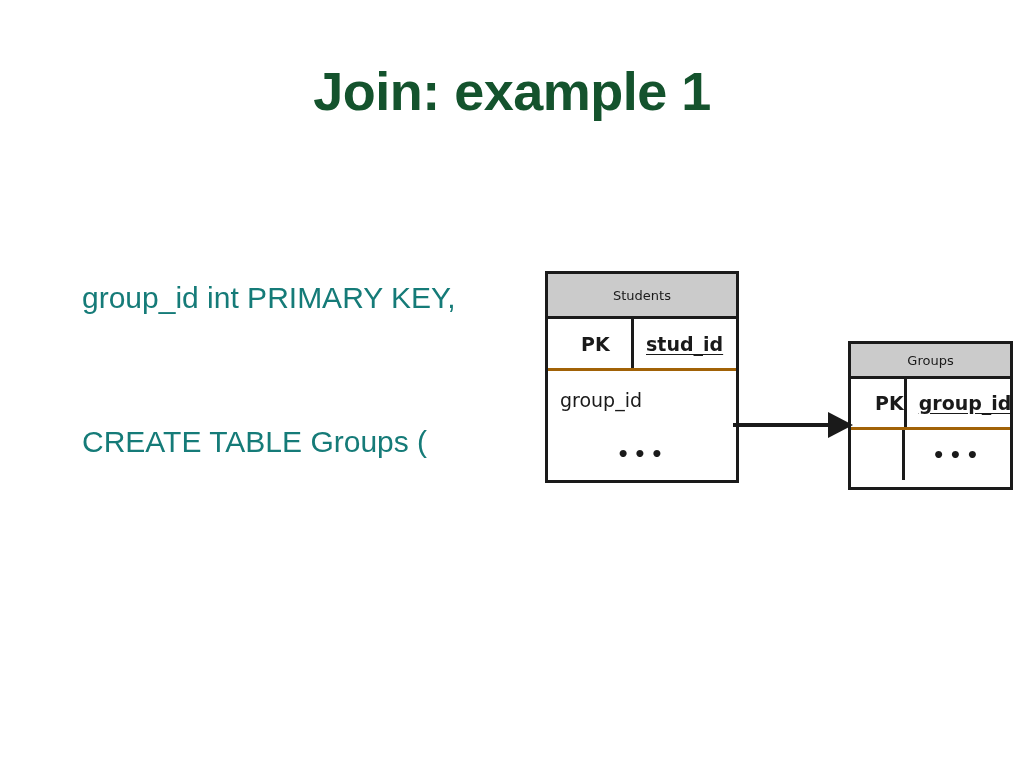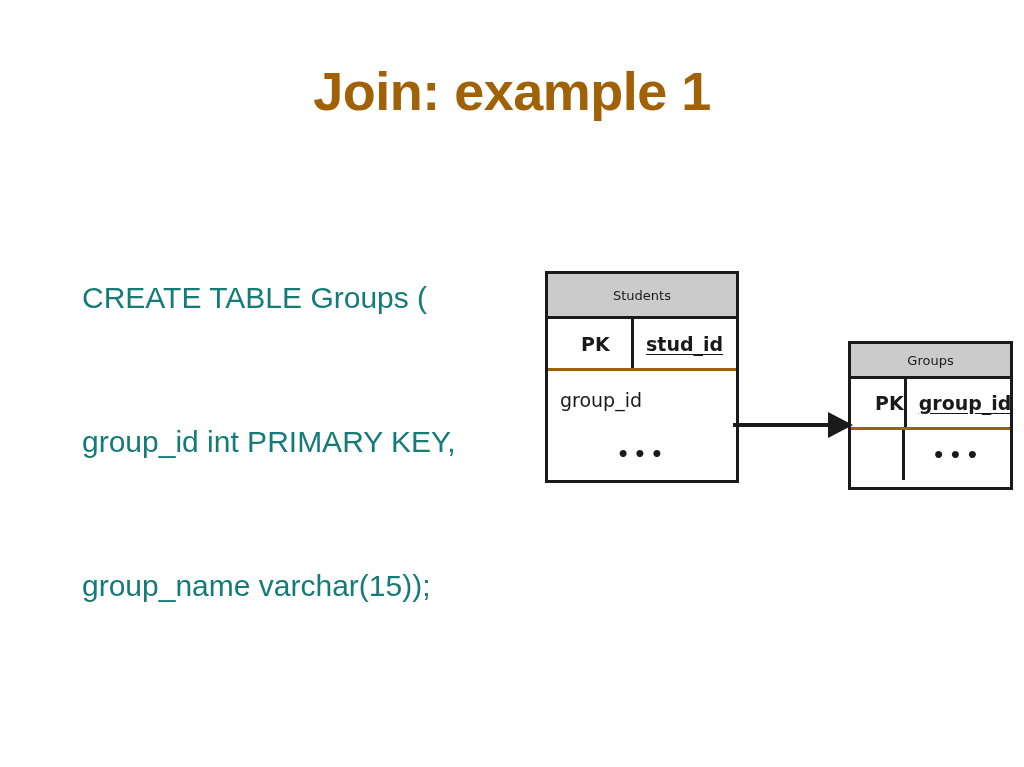--- a/index.html
+++ b/index.html
@@ -20,21 +20,21 @@
   
   #slide-title {
     position: absolute;
     left: 0;
     top: 62px;
     width: 1024px;
     text-align: center;
     font-family: "Liberation Sans", sans-serif;
     font-size: 54px;
     font-weight: 700;
-    color: #a16207;
+    color: #14532d;
     letter-spacing: -0.5px;
     line-height: 1.1;
   }
 
   
   #sql-block {
     position: absolute;
     left: 82px;
     top: 178px;
     width: 800px;
@@ -164,23 +164,22 @@
     height: 30px;
     pointer-events: none;
   }
 </style>
 </head>
 <body>
 
 <div id="slide-title">Join: example 1</div>
 
 <div id="sql-block">
+  <span class="sql-line">group_id int PRIMARY KEY,</span>
   <span class="sql-line">CREATE TABLE Groups (</span>
-  <span class="sql-line">group_id int PRIMARY KEY,</span>
-  <span class="sql-line">group_name varchar(15));</span>
   <span class="sql-line blank"></span>
   
   
   
   
   
   
 </div>
 
 <div id="er-diagram">

